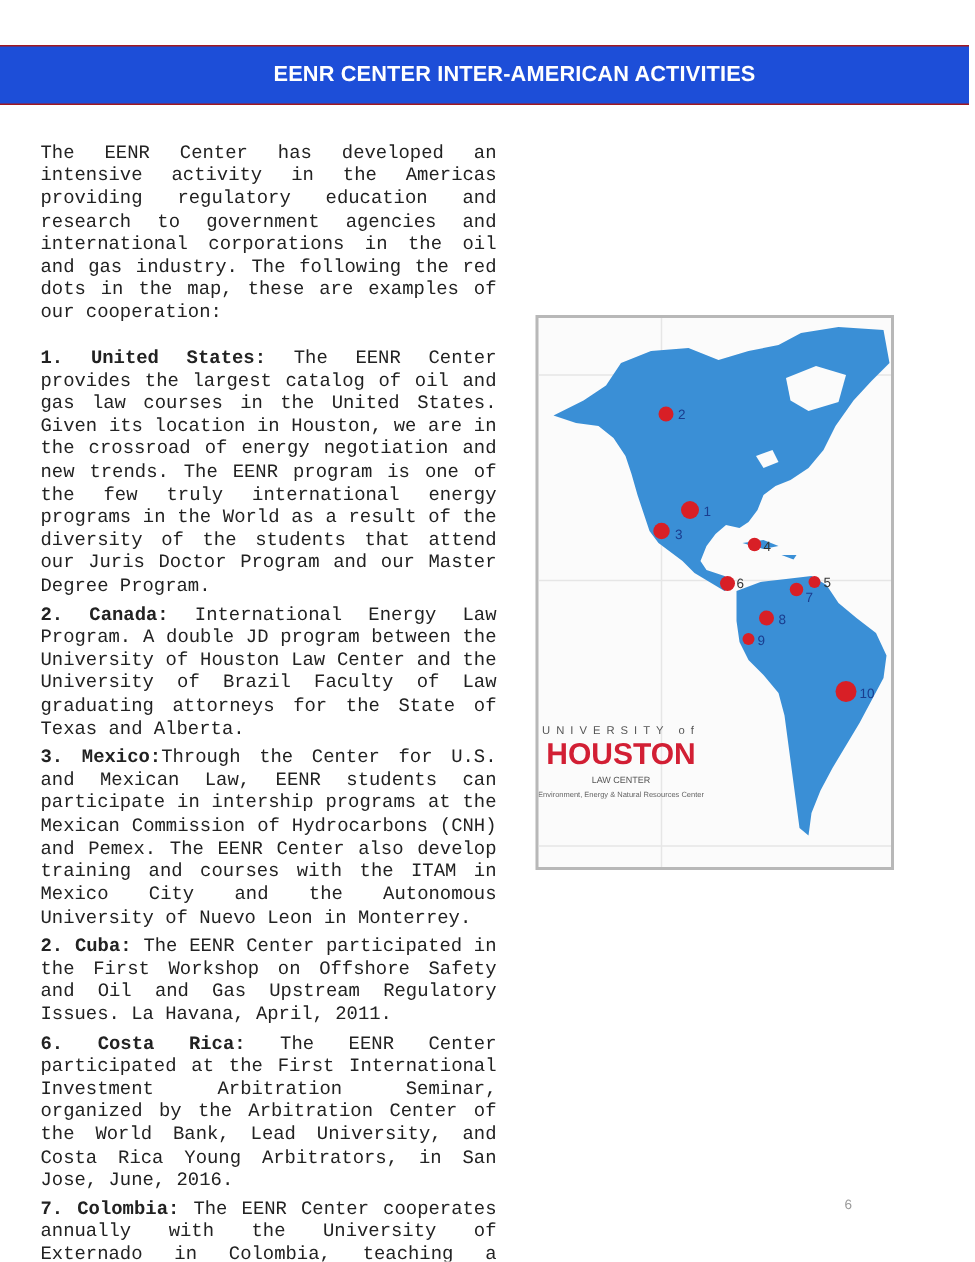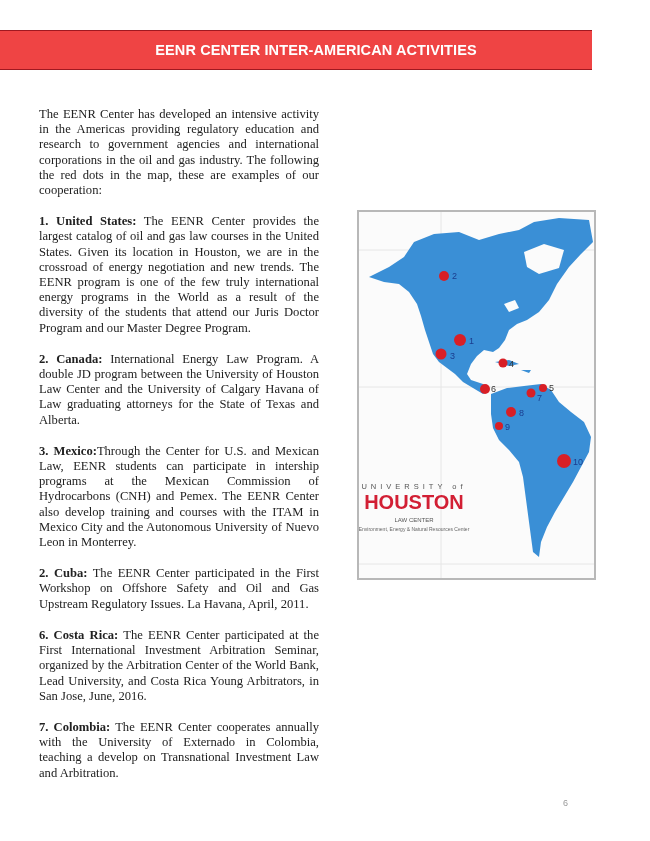--- a/index.html
+++ b/index.html
@@ -1,30 +1,30 @@
 <!DOCTYPE html>
 <html><head>
   <meta charset="utf-8">
   <style>
     html, body { margin: 0; padding: 0; background: #ffffff; }
     body { width: 650px; height: 841px; position: relative; overflow: hidden; font-family: "Liberation Serif", serif; color: #222; }
     .header-bar {
-      position: absolute; left: 0; top: 30px; width: 592px; height: 38px;
-      background: #ef4444; border-top: 1px solid #a01820; border-bottom: 1px solid #a01820;
+      position: absolute; left: 0; top: 30px; width: 646px; height: 38px;
+      background: #1d4ed8; border-top: 1px solid #a01820; border-bottom: 1px solid #a01820;
       display: flex; align-items: center; justify-content: center;
     }
     .header-title {
       font-family: "Liberation Sans", sans-serif; font-weight: bold; color: #ffffff;
       font-size: 14.5px; letter-spacing: 0.1px; margin-left: 40px;
     }
     .text-col {
       position: absolute; left: 23px; top: 91px; width: 312px;
       font-size: 12.6px; line-height: 15.2px; text-align: justify;
     }
-    .text-col p { margin: 16px; }
+    .text-col p { margin: 4px; font-family: Liberation Mono, monospace; }
     .intro { margin-bottom: 15px !important; }
     .item-label { font-weight: bold; }
     .map-frame {
       position: absolute; left: 357px; top: 210px; width: 239px; height: 370px;
       background: #fbfbfb; border: 2px solid #b8b8b8; box-sizing: border-box;
       overflow: hidden;
     }
     .map-frame svg { position: absolute; left: 0; top: 0; }
     .page-number {
       position: absolute; left: 563px; top: 798px;
@@ -34,21 +34,21 @@
 </head>
 <body>
 
 <div class="header-bar">
   <span class="header-title">EENR CENTER INTER-AMERICAN ACTIVITIES</span>
 </div>
 
 <div class="text-col">
   <p class="intro">The EENR Center has developed an intensive activity in the Americas providing regulatory education and research to government agencies and international corporations in the oil and gas industry. The following the red dots in the map, these are examples of our cooperation:</p>
   <p><span class="item-label">1. United States:</span><span> The EENR Center provides the largest catalog of oil and gas law courses in the United States. Given its location in Houston, we are in the crossroad of energy negotiation and new trends. The EENR program is one of the few truly international energy programs in the World as a result of the diversity of the students that attend our Juris Doctor Program and our Master Degree Program.</span></p>
-  <p><span class="item-label">2. Canada:</span><span> International Energy Law Program. A double JD program between the University of Houston Law Center and the University of Calgary Havana of Law graduating attorneys for the State of Texas and Alberta.</span></p>
+  <p><span class="item-label">2. Canada:</span><span> International Energy Law Program. A double JD program between the University of Houston Law Center and the University of Brazil Faculty of Law graduating attorneys for the State of Texas and Alberta.</span></p>
   <p><span class="item-label">3. Mexico:</span><span>Through the  Center for  U.S. and Mexican Law, EENR students can participate in intership programs at the Mexican Commission of Hydrocarbons (CNH) and Pemex. The EENR Center also develop training and courses with the ITAM in Mexico City and the Autonomous University of Nuevo Leon in Monterrey.</span></p>
   <p><span class="item-label">2. Cuba:</span><span> The EENR Center participated in the First Workshop on Offshore Safety and Oil and Gas Upstream Regulatory Issues. La Havana, April, 2011.</span></p>
   <p><span class="item-label">6. Costa Rica:</span><span> The EENR Center participated at the First International Investment Arbitration Seminar, organized by the Arbitration Center of the World Bank, Lead University, and Costa Rica Young Arbitrators, in San Jose, June, 2016.</span></p>
   <p><span class="item-label">7. Colombia:</span><span> The EENR Center cooperates annually with the University of Externado in Colombia, teaching a develop on Transnational Investment Law and Arbitration.</span></p>
 </div>
 
 <div class="map-frame">
   <svg width="235" height="366" viewBox="0 0 235 366">
 
     <g stroke="#e6e6e6" stroke-width="1">

